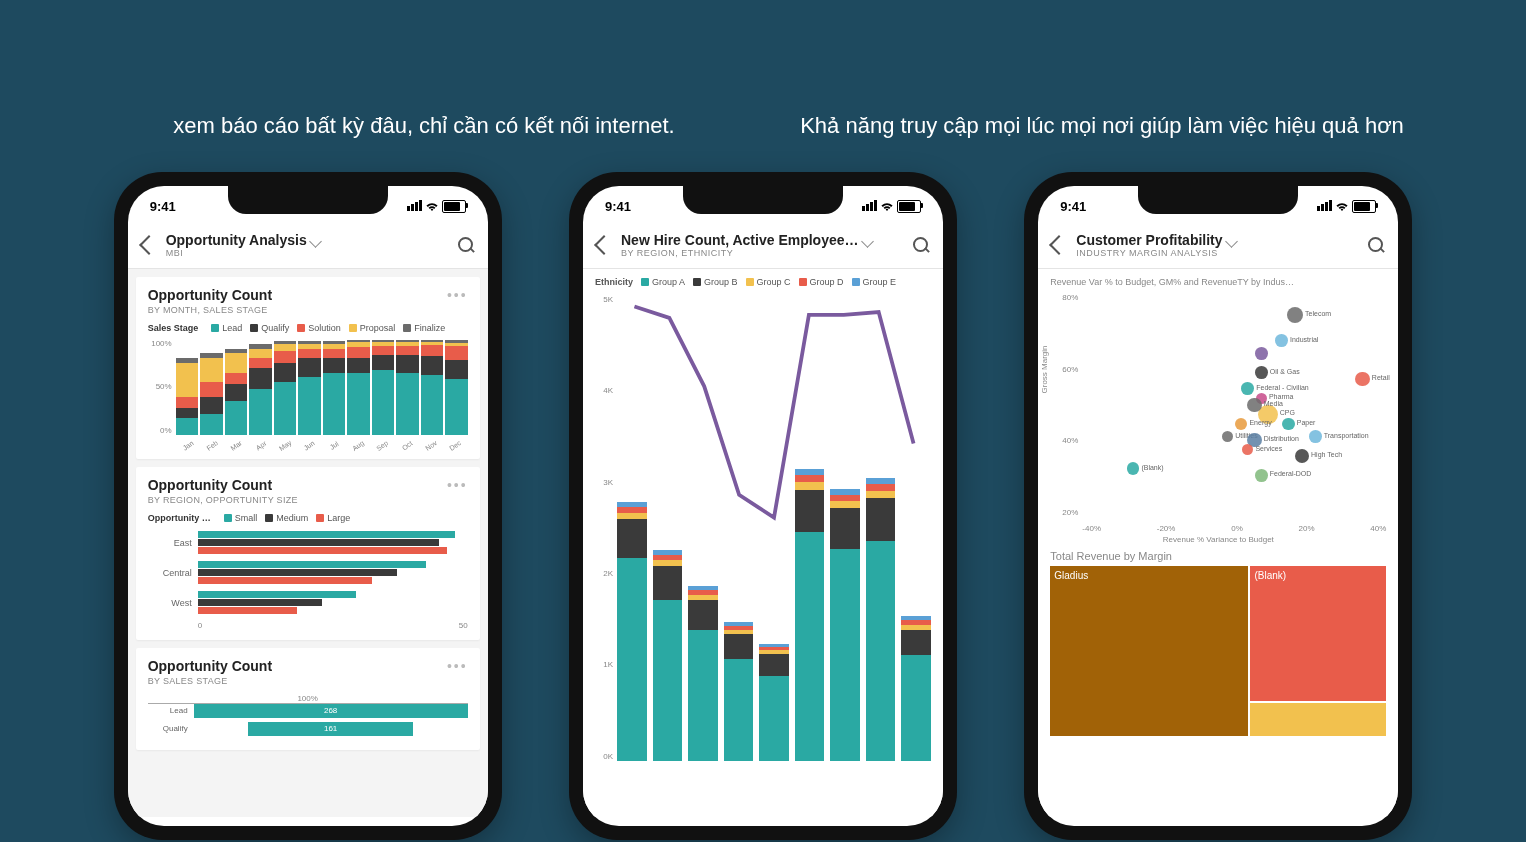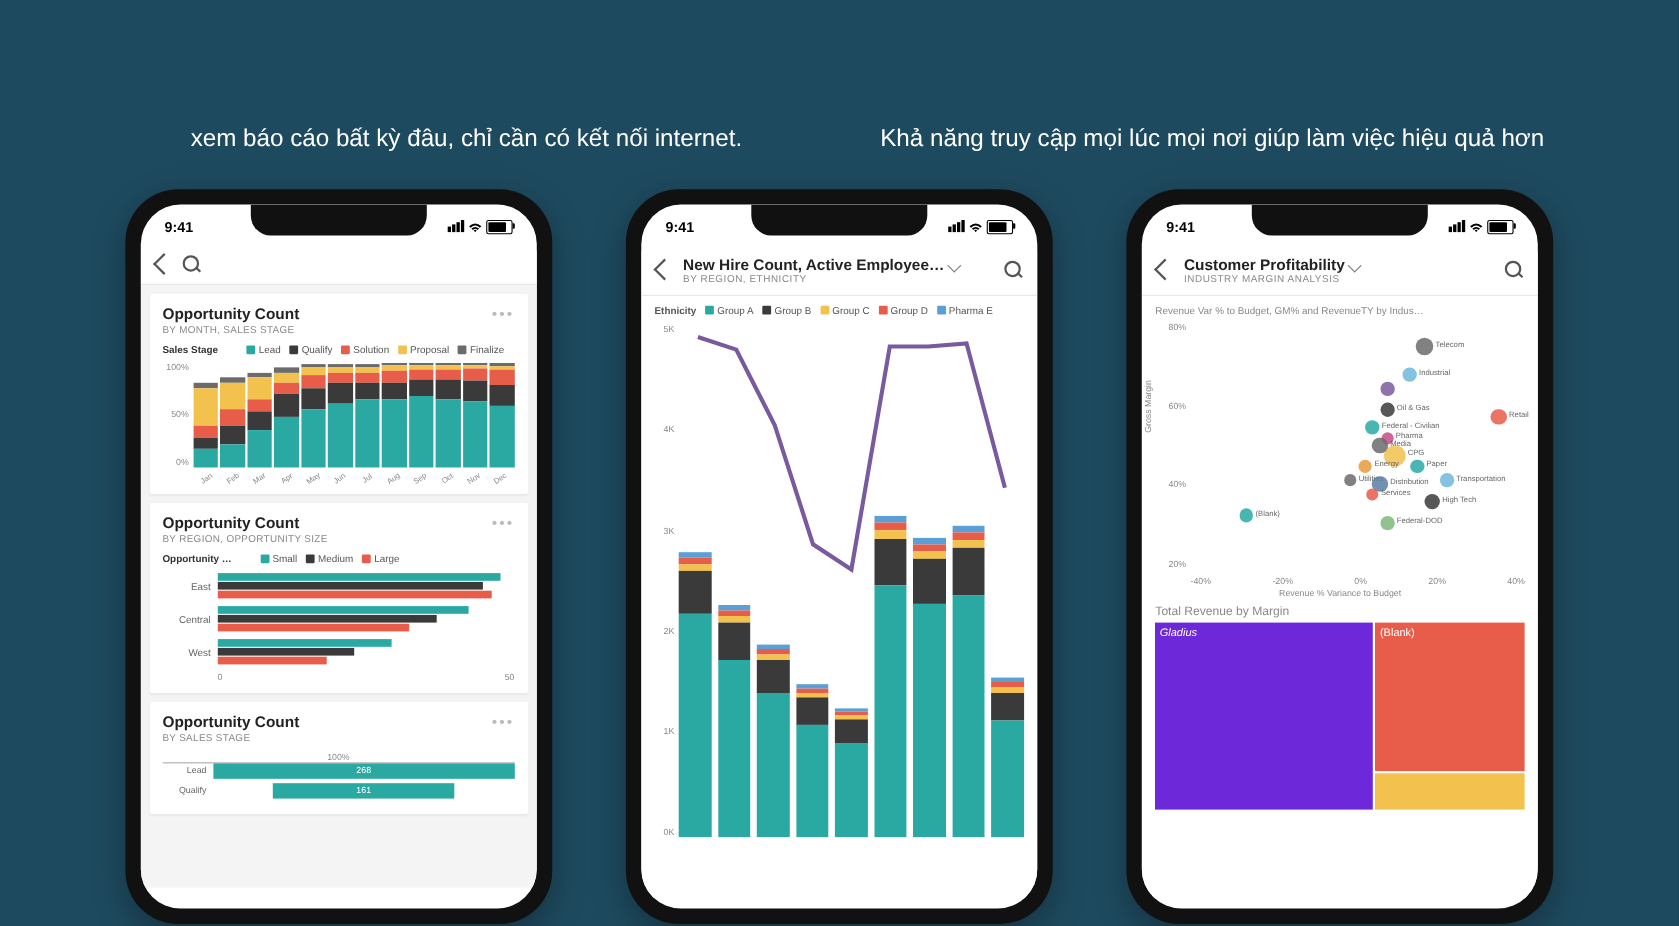--- a/index.html
+++ b/index.html
@@ -25,21 +25,21 @@
   .chev{width:8px;height:8px;border-right:1.5px solid #888;border-bottom:1.5px solid #888;transform:rotate(45deg);display:inline-block;margin-left:4px;vertical-align:middle;}
   .search-ic{width:16px;height:16px;position:relative;}
   .search-ic::before{content:"";position:absolute;width:11px;height:11px;border:2px solid #555;border-radius:50%;left:0;top:0;}
   .search-ic::after{content:"";position:absolute;width:6px;height:2px;background:#555;transform:rotate(45deg);left:11px;top:12px;}
   .content{padding:0;background:#f4f4f4;height:calc(100% - 42px - 50px);overflow:hidden;}
   .card{background:#fff;margin:8px;padding:10px 12px;border-radius:2px;box-shadow:0 1px 2px rgba(0,0,0,.05);}
   .card-title{font-size:14px;font-weight:600;color:#222;}
   .card-sub{font-size:9px;color:#888;text-transform:uppercase;letter-spacing:.3px;margin-top:2px;}
   .more-dots{float:right;color:#bbb;font-size:14px;letter-spacing:2px;}
   .legend{font-size:9px;color:#555;margin:8px 0 4px 0;display:flex;flex-wrap:wrap;gap:8px;align-items:center;}
-  .legend b{font-weight:600;color:#333;margin-right:18px;}
+  .legend b{font-weight:600;color:#333;margin-right:5px;}
   .lg{display:inline-flex;align-items:center;gap:3px;}
   .sq{width:8px;height:8px;display:inline-block;border-radius:1px;}
   .teal{background:#2aa9a3;} .dark{background:#3a3a3a;} .red{background:#e85c4a;} .yellow{background:#f2c14e;} .grey{background:#6b6b6b;}
   .chart1{height:110px;position:relative;margin-top:6px;}
   .y-axis{position:absolute;left:0;top:0;bottom:14px;width:24px;font-size:8px;color:#888;display:flex;flex-direction:column;justify-content:space-between;text-align:right;}
   .bars-row{position:absolute;left:28px;right:0;top:0;bottom:14px;display:flex;align-items:flex-end;gap:2px;}
   .bar-col{flex:1;display:flex;flex-direction:column-reverse;height:100%;}
   .seg{width:100%;}
   .x-labels{position:absolute;left:28px;right:0;bottom:0;display:flex;font-size:7px;color:#888;}
   .x-labels span{flex:1;text-align:center;transform:rotate(-35deg);transform-origin:center;}
@@ -102,20 +102,24 @@
               </svg>
           <span class="bat">
                 <span class="bat-fill"></span>
               </span>
         </span>
       </div>
       <div class="app-header">
         <div>
               <div class="back-ic"></div>
             </div>
+        <div class="title-col">
+          <div class="app-title"><span>Opportunity Analysis</span><span class="chev"></span></div>
+          <div class="app-sub">MBI</div>
+        </div>
         <div class="search-ic"></div>
       </div>
       <div class="content">
 
         <div class="card">
           <span class="more-dots">•••</span>
           <div class="card-title">Opportunity Count</div>
           <div class="card-sub">BY MONTH, SALES STAGE</div>
           <div class="legend">
             <b>Sales Stage</b>
@@ -366,21 +370,21 @@
           <span class="lg">
                 <span class="sq yellow"></span>
                 <span>Group C</span>
               </span>
           <span class="lg">
                 <span class="sq red"></span>
                 <span>Group D</span>
               </span>
           <span class="lg">
                 <span class="sq" style="background:#5aa0d6"></span>
-                <span>Pharma E</span>
+                <span>Group E</span>
               </span>
         </div>
         <div class="p2-chart">
           <div class="p2-y" id="p2y">
                 <span>5K</span>
                 <span>4K</span>
                 <span>3K</span>
                 <span>2K</span>
                 <span>1K</span>
                 <span>0K</span>
@@ -537,21 +541,21 @@
                 <span>0%</span>
                 <span>20%</span>
                 <span>40%</span>
               </div>
         </div>
         <div class="sc-xlbl">Revenue % Variance to Budget</div>
         <div class="treemap">
           <div class="tree-title">Total Revenue by Margin</div>
           <div class="tree" id="p3tree">
                 <div style="flex: 2.4 1 0%; display: flex; gap: 2px;">
-                  <div class="tcell" style="background: #6d28d9; flex: 1.4 1 0%; font-style: italic;">Gladius</div>
+                  <div class="tcell" style="background: #a16207; flex: 1.4 1 0%;">Gladius</div>
                   <div style="flex: 1 1 0%; display: flex; flex-direction: column; gap: 2px;">
                     <div class="tcell" style="background: rgb(232, 92, 74); flex: 3 1 0%;">(Blank)</div>
                     <div class="tcell" style="background: rgb(242, 193, 78); flex: 0.6 1 0%;"></div>
                   </div>
                 </div>
               </div>
         </div>
       </div>
     </div>
   </div>

